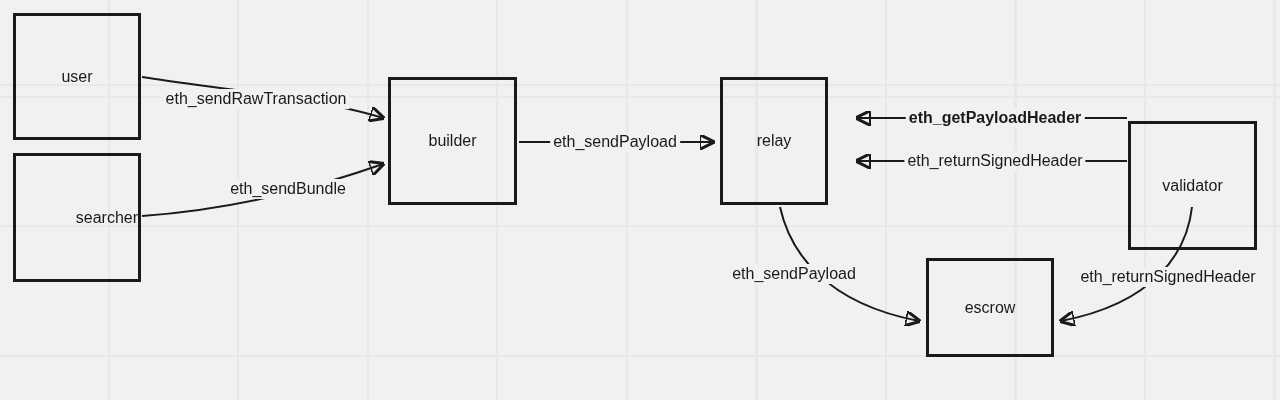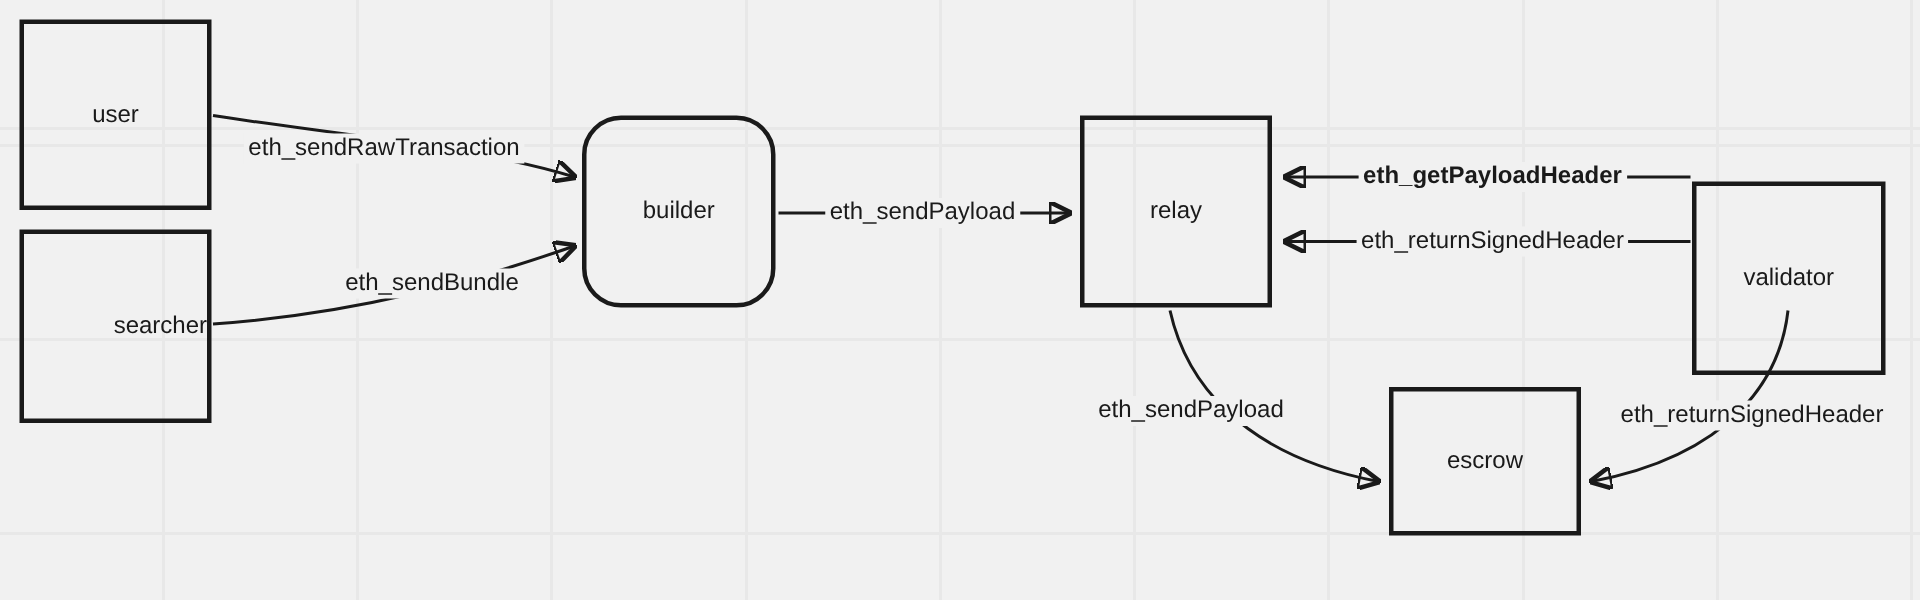--- a/index.html
+++ b/index.html
@@ -56,25 +56,25 @@
   </svg>
 
   <div class="node" style="left:13px;top:13px;width:128px;height:127px;">
     <span>user</span>
   </div>
 
   <div class="node" style="left:13px;top:153px;width:128px;height:129px;justify-content:flex-end;">
     <span>searcher</span>
   </div>
 
-  <div class="node" style="left:388px;top:77px;width:129px;height:128px;border-radius:26px;">
+  <div class="node" style="left:388px;top:77px;width:129px;height:128px;">
     <span>builder</span>
   </div>
 
-  <div class="node" style="left:720px;top:77px;width:128px;height:128px;">
+  <div class="node" style="left:720px;top:77px;width:108px;height:128px;">
     <span>relay</span>
   </div>
 
   <div class="node" style="left:1128px;top:77px;width:129px;height:129px;margin-top:44px;">
     <span>validator</span>
   </div>
 
   <div class="node" style="left:926px;top:258px;width:128px;height:99px;">
     <span>escrow</span>
   </div>

